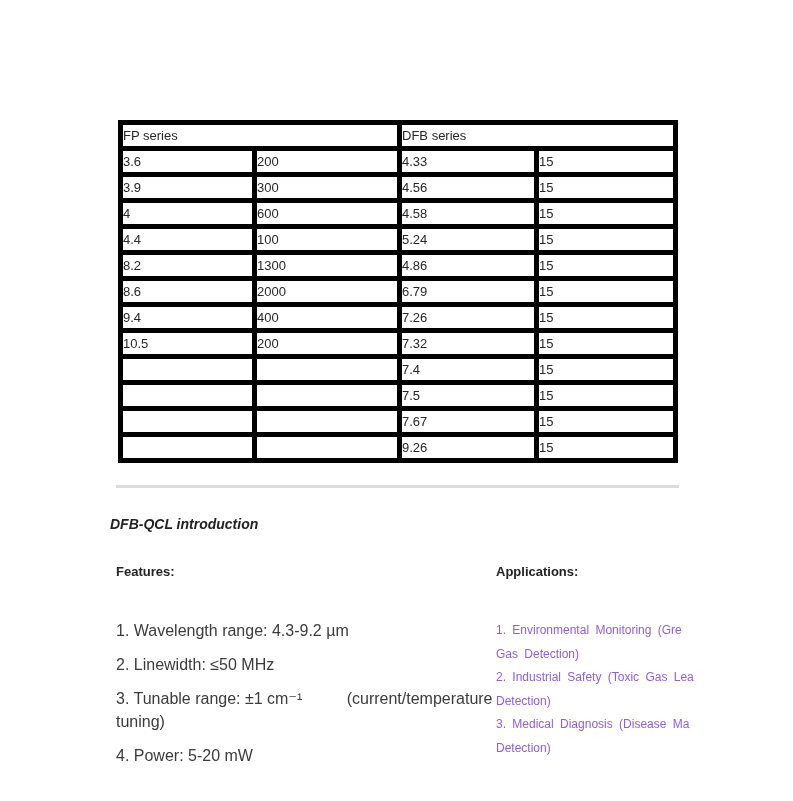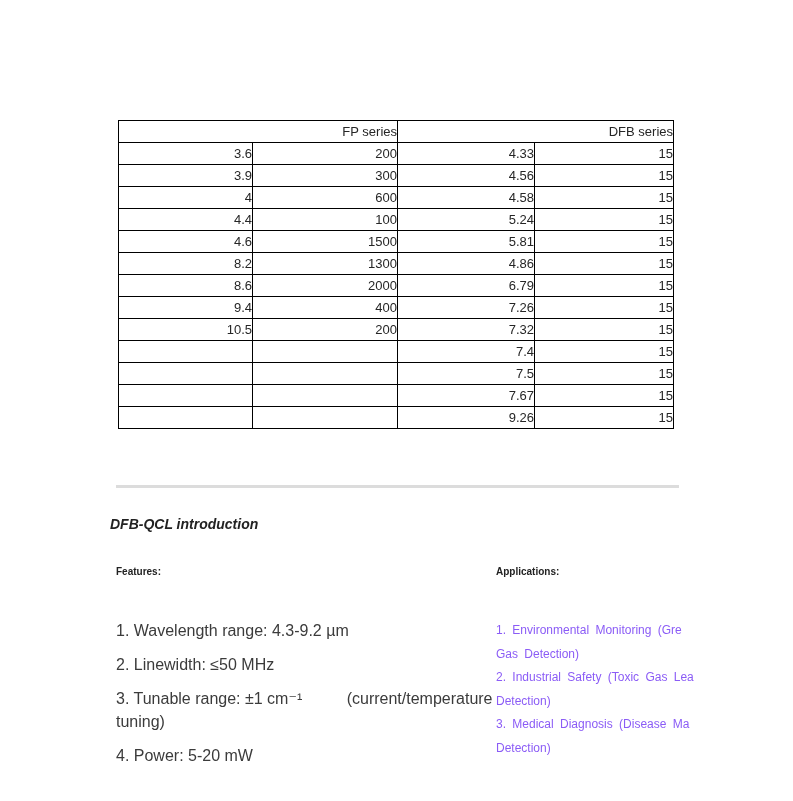--- a/index.html
+++ b/index.html
@@ -27,25 +27,25 @@
   }
   table.spec-table {
     border-collapse: collapse;
     table-layout: fixed;
     width: 555px;
     font-size: 13px;
     color: #262626;
   }
   table.spec-table th,
   table.spec-table td {
-    border: 1px solid #000000;
+    border: 5px solid #000000;
     height: 21px;
     line-height: 21px;
     padding: 0;
-    text-align: right;
+    text-align: left;
     vertical-align: middle;
     font-weight: normal;
     overflow: hidden;
     white-space: nowrap;
   }
 
   
   .divider {
     position: absolute;
     left: 116px;
@@ -62,21 +62,21 @@
     top: 514px;
     font-size: 14px;
     font-weight: bold;
     color: #222222;
     line-height: 20px;
     font-style: italic;
   }
   .col-heading {
     position: absolute;
     top: 562px;
-    font-size: 10px;
+    font-size: 13px;
     font-weight: bold;
     color: #222222;
     line-height: 20px;
   }
   .features-heading { left: 116px; }
   .applications-heading { left: 496px; }
 
   
   .features-list {
     position: absolute;
@@ -147,26 +147,20 @@
             <td>4.58</td>
             <td>15</td>
           </tr>
           <tr>
             <td>4.4</td>
             <td>100</td>
             <td>5.24</td>
             <td>15</td>
           </tr>
           <tr>
-            <td>4.6</td>
-            <td>1500</td>
-            <td>5.81</td>
-            <td>15</td>
-          </tr>
-          <tr>
             <td>8.2</td>
             <td>1300</td>
             <td>4.86</td>
             <td>15</td>
           </tr>
           <tr>
             <td>8.6</td>
             <td>2000</td>
             <td>6.79</td>
             <td>15</td>

